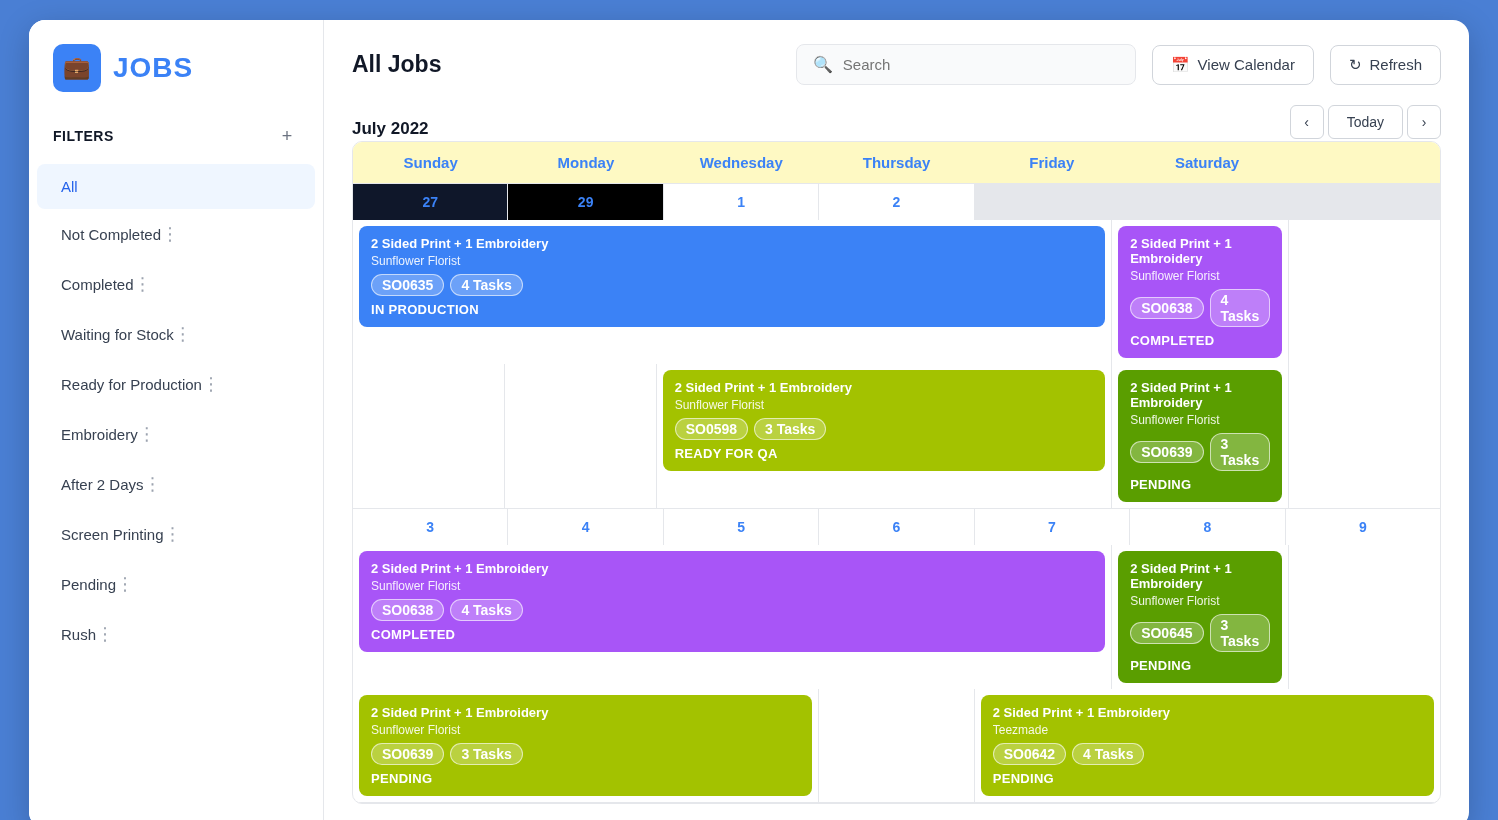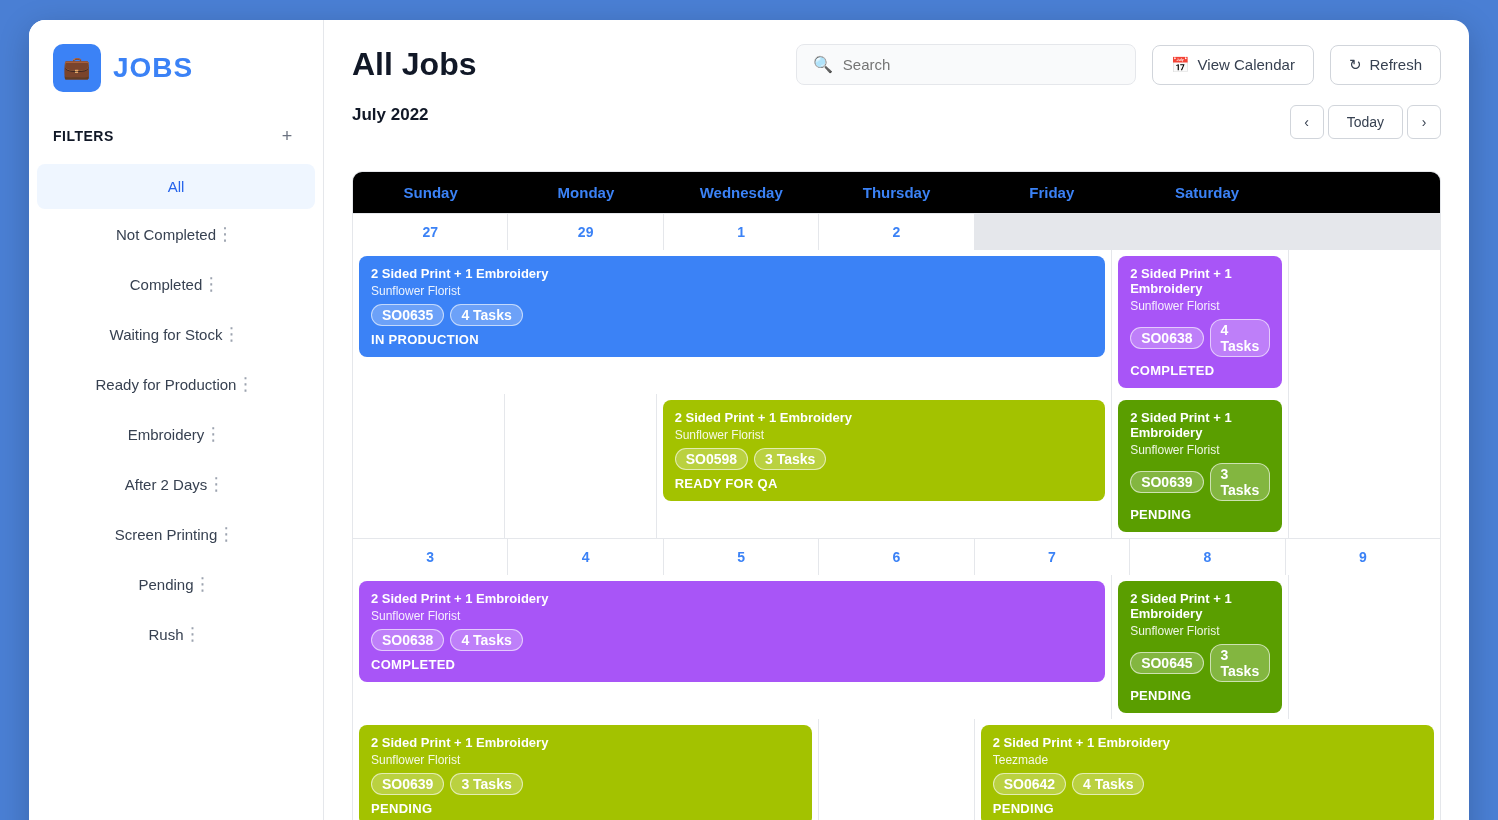--- a/index.html
+++ b/index.html
@@ -70,21 +70,21 @@
       display: flex;
       align-items: center;
       justify-content: center;
       color: #6b7280;
       font-size: 18px;
       cursor: pointer;
     }
     .sidebar-item {
       display: flex;
       align-items: center;
-      justify-content: center;
+      justify-content: flex-start;
       padding: 14px 24px;
       cursor: pointer;
       border-radius: 8px;
       margin: 0 8px;
     }
     .sidebar-item.active { background: #eff6ff; }
     .sidebar-item-label {
       font-size: 15px;
       color: #374151;
     }
@@ -100,21 +100,21 @@
       padding: 24px 28px;
       overflow: auto;
     }
     .main-header {
       display: flex;
       align-items: center;
       gap: 16px;
       margin-bottom: 20px;
     }
     .main-title {
-      font-size: 32px;
+      font-size: 23px;
       font-weight: 700;
       color: #111827;
       flex: 1;
     }
     .search-box {
       display: flex;
       align-items: center;
       background: #f9fafb;
       border: 1px solid #e5e7eb;
       border-radius: 8px;
@@ -140,23 +140,23 @@
       border-radius: 8px;
       background: white;
       cursor: pointer;
       font-size: 15px;
       color: #374151;
       font-weight: 500;
     }
     
     .calendar-nav {
       display: flex;
-      align-items: flex-start;
+      align-items: flex-end;
       justify-content: space-between;
-      margin-bottom: 32px;
+      margin-bottom: 2px;
       gap: 28px;
     }
     .calendar-month {
       font-size: 17px;
       font-weight: 600;
       color: #111827;
     }
     .nav-controls {
       display: flex;
       align-items: center;
@@ -188,21 +188,21 @@
     }
     
     .calendar-grid {
       border: 1px solid #e5e7eb;
       border-radius: 10px;
       overflow: hidden;
     }
     .calendar-header-row {
       display: grid;
       grid-template-columns: repeat(7, 1fr);
-      background: #000000;
+      background: #fef9c3;
       border-bottom: 1px solid #e5e7eb;
     }
     .calendar-day-header {
       text-align: center;
       padding: 12px;
       font-size: 15px;
       font-weight: 600;
       color: #3b82f6;
     }
     .cell-number {
@@ -346,24 +346,24 @@
         <div class="calendar-day-header">Monday</div>
         <div class="calendar-day-header">Wednesday</div>
         <div class="calendar-day-header">Thursday</div>
         <div class="calendar-day-header">Friday</div>
         <div class="calendar-day-header">Saturday</div>
       </div>
 
       <div style="background:#e5e7eb; border-bottom:1px solid #e5e7eb;">
 
         <div style="display:grid;grid-template-columns:repeat(7,1fr);gap:1px;background:#e5e7eb;">
-          <div style="background:#ffffff;text-align:center;padding:6px 4px;">
+          <div style="background:#0f172a;text-align:center;padding:6px 4px;">
               <span class="cell-number">27</span>
             </div>
-          <div style="background:#ffffff;text-align:center;padding:6px 4px;">
+          <div style="background:#000000;text-align:center;padding:6px 4px;">
               <span class="cell-number">29</span>
             </div>
           <div style="background:white;text-align:center;padding:6px 4px;">
               <span class="cell-number">1</span>
             </div>
           <div style="background:white;text-align:center;padding:6px 4px;">
               <span class="cell-number">2</span>
             </div>
         </div>
 

